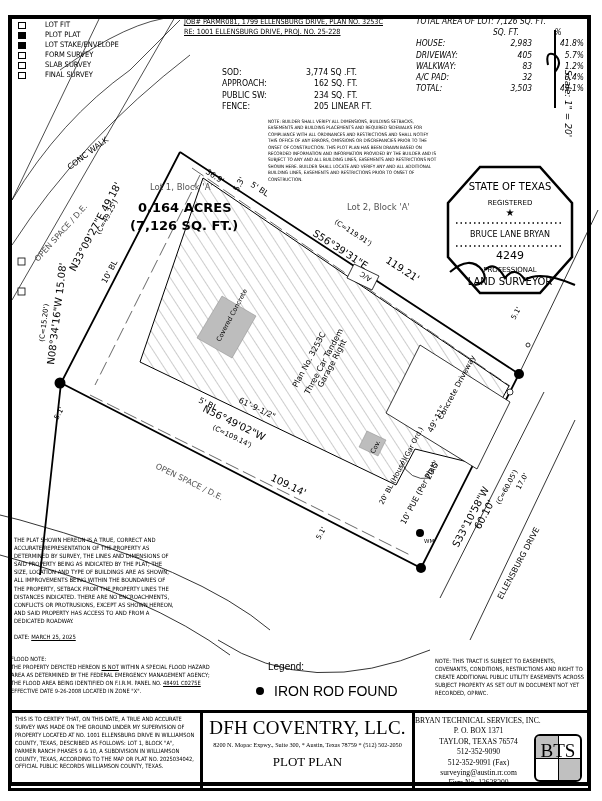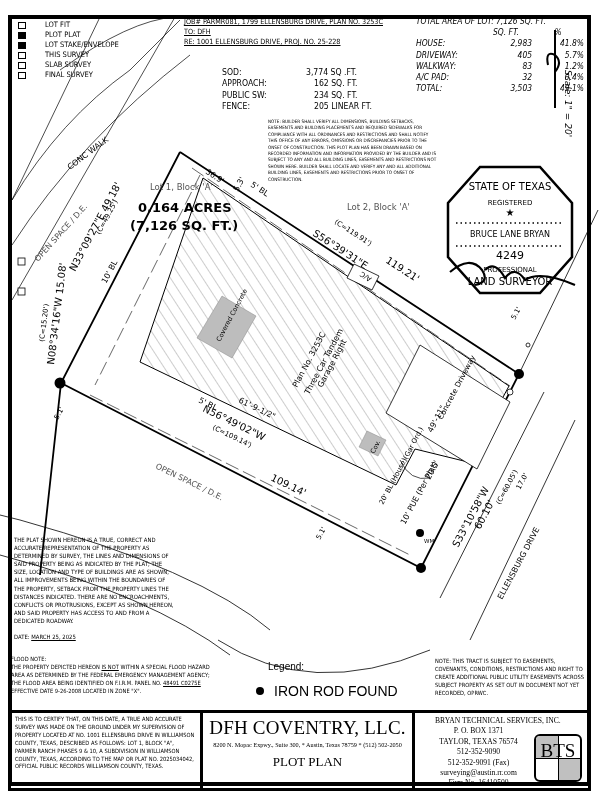--- a/index.html
+++ b/index.html
@@ -189,35 +189,34 @@
   <div class="row">
       <span class="box on"></span>
       <span>PLOT PLAT</span>
     </div>
   <div class="row">
       <span class="box on"></span>
       <span>LOT STAKE/ENVELOPE</span>
     </div>
   <div class="row">
       <span class="box"></span>
-      <span>THIS SURVEY</span>
+      <span>FORM SURVEY</span>
     </div>
   <div class="row">
       <span class="box"></span>
       <span>SLAB SURVEY</span>
     </div>
   <div class="row">
       <span class="box"></span>
       <span>FINAL SURVEY</span>
     </div>
 </div>
 
 <div class="abs hdr cad">
   <div>JOB# PARMR081, 1799 ELLENSBURG DRIVE, PLAN NO. 3253C</div>
-  <div>TO: DFH</div>
   <div>RE: 1001 ELLENSBURG DRIVE, PROJ. NO. 25-228</div>
 </div>
 
 <div class="abs area cad">
   <div>TOTAL AREA OF LOT: 7,126 SQ. FT.</div>
   <table>
     <tbody>
         <tr>
           <td style="width:64px"></td>
           <td style="width:52px;text-align:center">SQ. FT.</td>
@@ -296,27 +295,27 @@
 <div class="abs easement cad">NOTE: THIS TRACT IS SUBJECT TO EASEMENTS, COVENANTS, CONDITIONS, RESTRICTIONS AND RIGHT TO CREATE ADDITIONAL PUBLIC UTILITY EASEMENTS ACROSS SUBJECT PROPERTY AS SET OUT IN DOCUMENT NOT YET RECORDED, OPRWC.</div>
 
 <div class="bottom">
   <div class="bcell b1 cad">THIS IS TO CERTIFY THAT, ON THIS DATE, A TRUE AND ACCURATE SURVEY WAS MADE ON THE GROUND UNDER MY SUPERVISION OF PROPERTY LOCATED AT NO. 1001 ELLENSBURG DRIVE IN WILLIAMSON COUNTY, TEXAS, DESCRIBED AS FOLLOWS: LOT 1, BLOCK "A", PARMER RANCH PHASES 9 &amp; 10, A SUBDIVISION IN WILLIAMSON COUNTY, TEXAS, ACCORDING TO THE MAP OR PLAT NO. 2025034042, OFFICIAL PUBLIC RECORDS WILLIAMSON COUNTY, TEXAS.</div>
   <div class="bcell b2">
     <div class="co">DFH COVENTRY, LLC.</div>
     <div class="addr">8200 N. Mopac Expwy., Suite 300, * Austin, Texas 78759 * (512) 502-2050</div>
     <div class="pp">PLOT PLAN</div>
   </div>
   <div class="bcell b3">
-    <div style="white-space:nowrap;margin-right:-44px;text-align:left;padding-left:20px">BRYAN TECHNICAL SERVICES, INC.</div>
+    <div style="white-space:nowrap;margin-right:-44px;text-align:left;padding-left:0">BRYAN TECHNICAL SERVICES, INC.</div>
     <div>P. O. BOX 1371</div>
     <div>TAYLOR, TEXAS 76574</div>
     <div>512-352-9090</div>
     <div>512-352-9091 (Fax)</div>
     <div>surveying@austin.rr.com</div>
-    <div>Firm No. 16410500</div>
+    <div>Firm No. 13628300</div>
     <div class="bts">
       <div class="q g"></div>
         <div class="q" style="border-left:1px solid #000"></div>
       <div class="q" style="border-top:1px solid #000"></div>
         <div class="q g" style="border-top:1px solid #000;border-left:1px solid #000"></div>
       <div class="label">BTS</div>
     </div>
   </div>
 </div>
 

